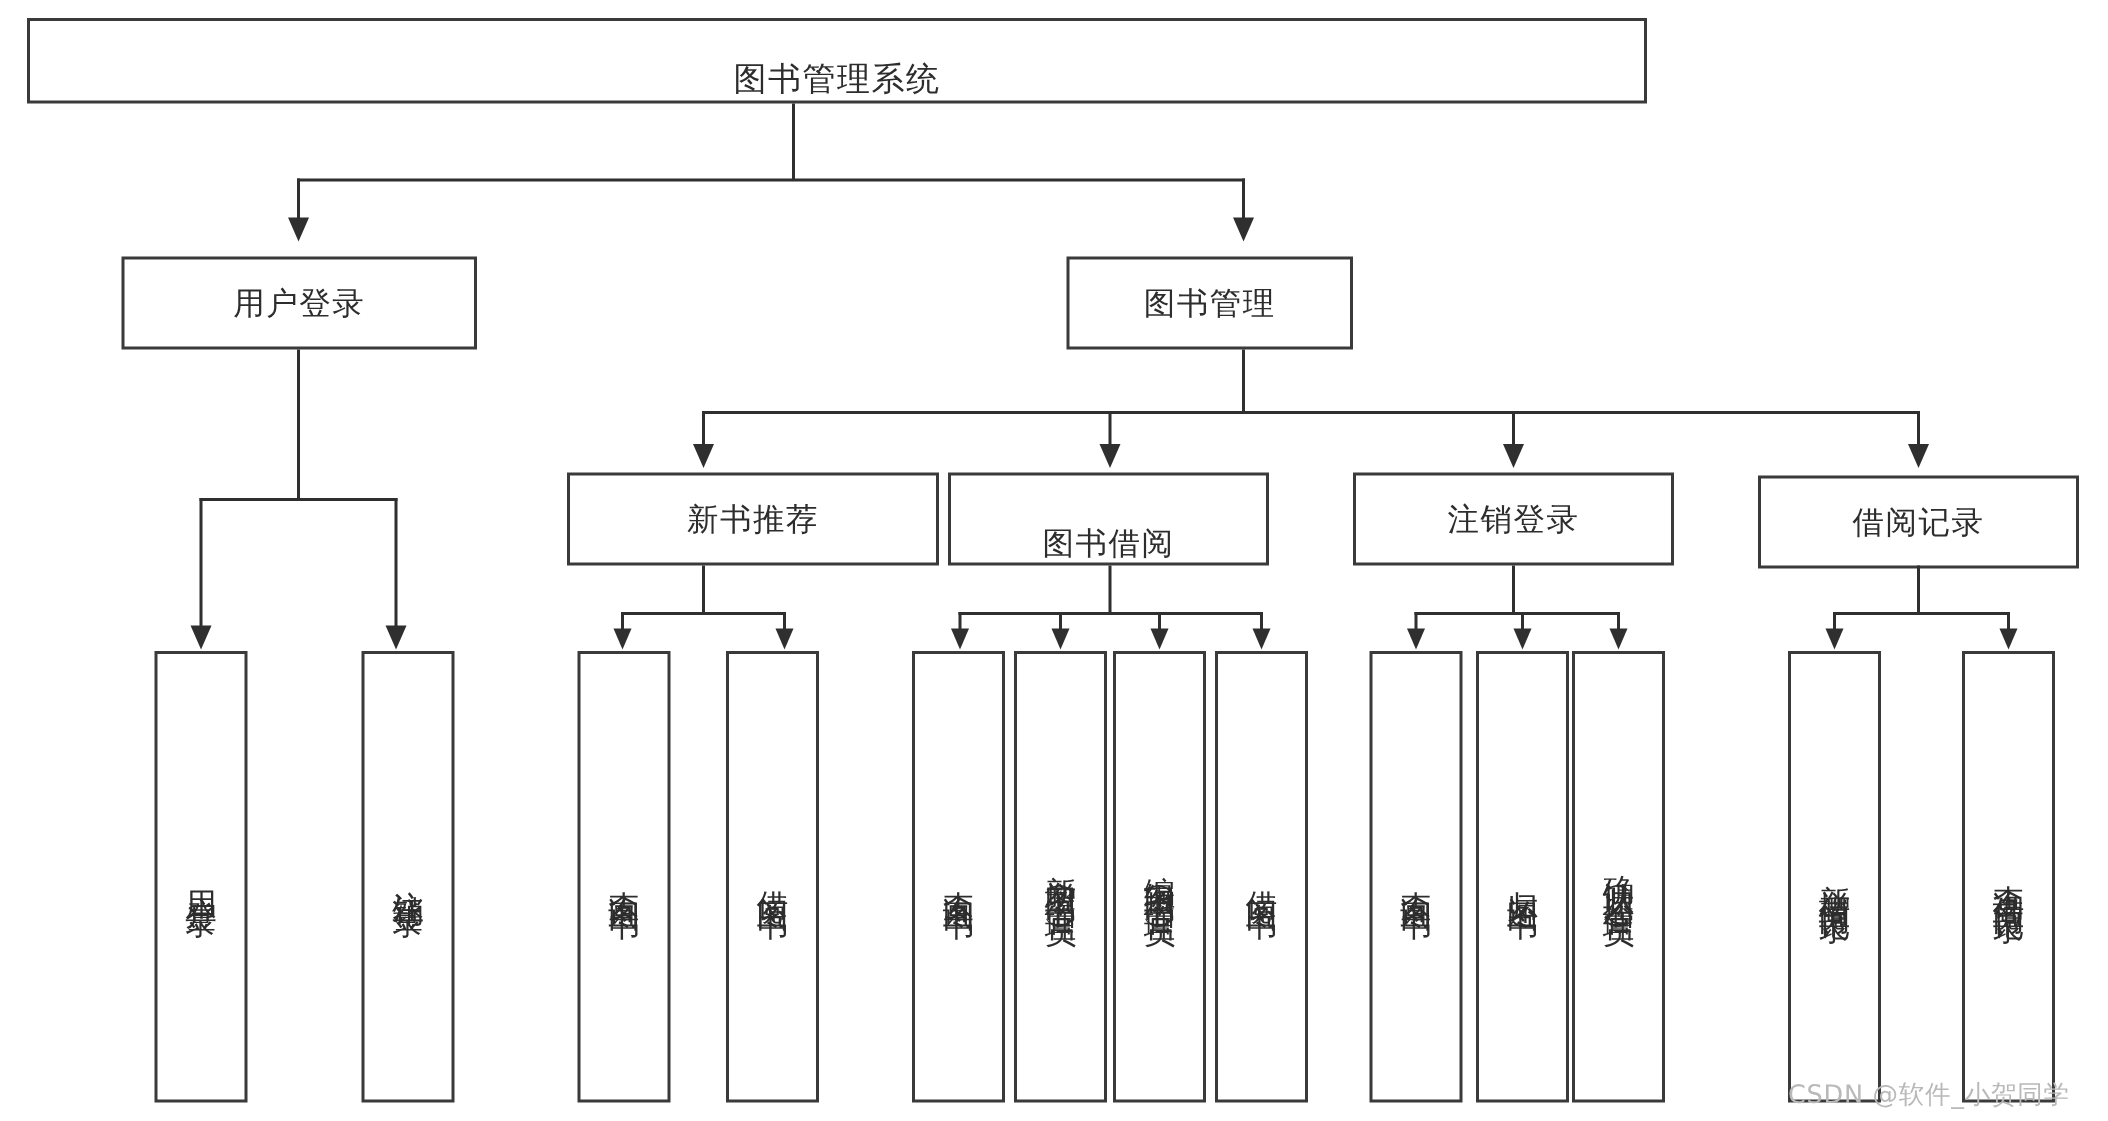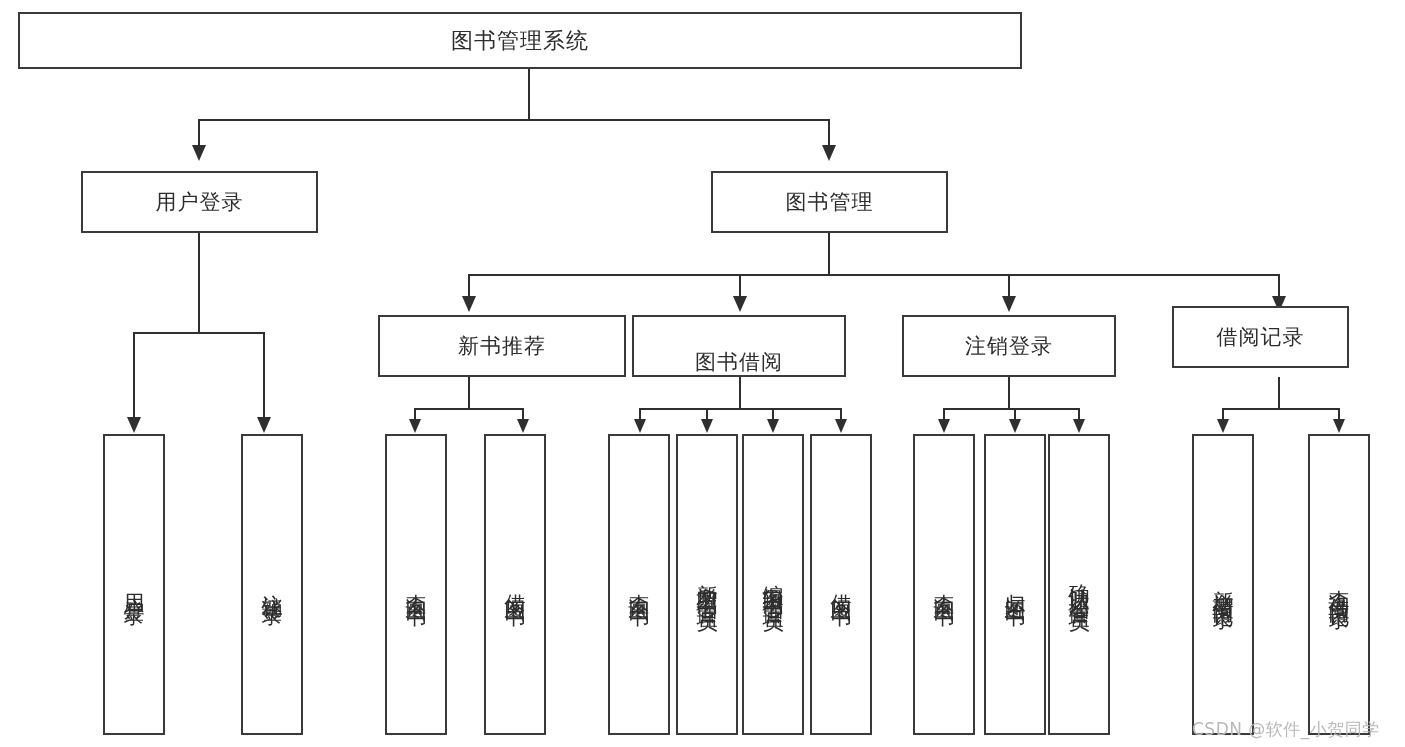--- a/index.html
+++ b/index.html
@@ -82,36 +82,36 @@
     letter-spacing:0.5px;
     white-space:nowrap;
     user-select:none;
   }
 </style>
 </head>
 <body>
 
 <div id="diagram-root">
 
-  <div class="node root" style="left:18px;top:12px;width:1004px;height:57px;">
+  <div class="node root" style="left:18px;top:12px;width:1080px;height:57px;align-items:flex-end;">
     <span class="label">图书管理系统</span>
   </div>
 
   <div class="line v" style="left:528px;top:69px;width:2px;height:51px;"></div>
   <div class="line h" style="left:198px;top:119px;width:632px;height:2px;"></div>
   <div class="line v" style="left:198px;top:119px;width:2px;height:27px;"></div>
   <div class="arrow" style="left:192px;top:145px;"></div>
   <div class="line v" style="left:828px;top:119px;width:2px;height:27px;"></div>
   <div class="arrow" style="left:822px;top:145px;"></div>
 
   <div class="node level2" style="left:81px;top:171px;width:237px;height:62px;">
     <span class="label">用户登录</span>
   </div>
 
-  <div class="node level2" style="left:711px;top:171px;width:237px;height:62px;">
+  <div class="node level2" style="left:711px;top:171px;width:191px;height:62px;">
     <span class="label">图书管理</span>
   </div>
 
   <div class="line v" style="left:198px;top:233px;width:2px;height:100px;"></div>
   <div class="line h" style="left:133px;top:332px;width:132px;height:2px;"></div>
   <div class="line v" style="left:133px;top:332px;width:2px;height:86px;"></div>
   <div class="arrow" style="left:127px;top:417px;"></div>
   <div class="line v" style="left:263px;top:332px;width:2px;height:86px;"></div>
   <div class="arrow" style="left:257px;top:417px;"></div>
 
@@ -128,21 +128,21 @@
 
   <div class="node level3" style="left:378px;top:315px;width:248px;height:62px;">
     <span class="label">新书推荐</span>
   </div>
   <div class="node level3" style="left:632px;top:315px;width:214px;height:62px;align-items:flex-end;">
     <span class="label">图书借阅</span>
   </div>
   <div class="node level3" style="left:902px;top:315px;width:214px;height:62px;">
     <span class="label">注销登录</span>
   </div>
-  <div class="node level3" style="left:1172px;top:306px;width:177px;height:62px;">
+  <div class="node level3" style="left:1172px;top:317px;width:214px;height:62px;">
     <span class="label">借阅记录</span>
   </div>
 
   <div class="line v" style="left:468px;top:377px;width:2px;height:32px;"></div>
   <div class="line h" style="left:414px;top:408px;width:110px;height:2px;"></div>
   <div class="line v" style="left:414px;top:408px;width:2px;height:12px;"></div>
   <div class="arrow slim" style="left:409px;top:419px;"></div>
   <div class="line v" style="left:522px;top:408px;width:2px;height:12px;"></div>
   <div class="arrow slim" style="left:517px;top:419px;"></div>
 

